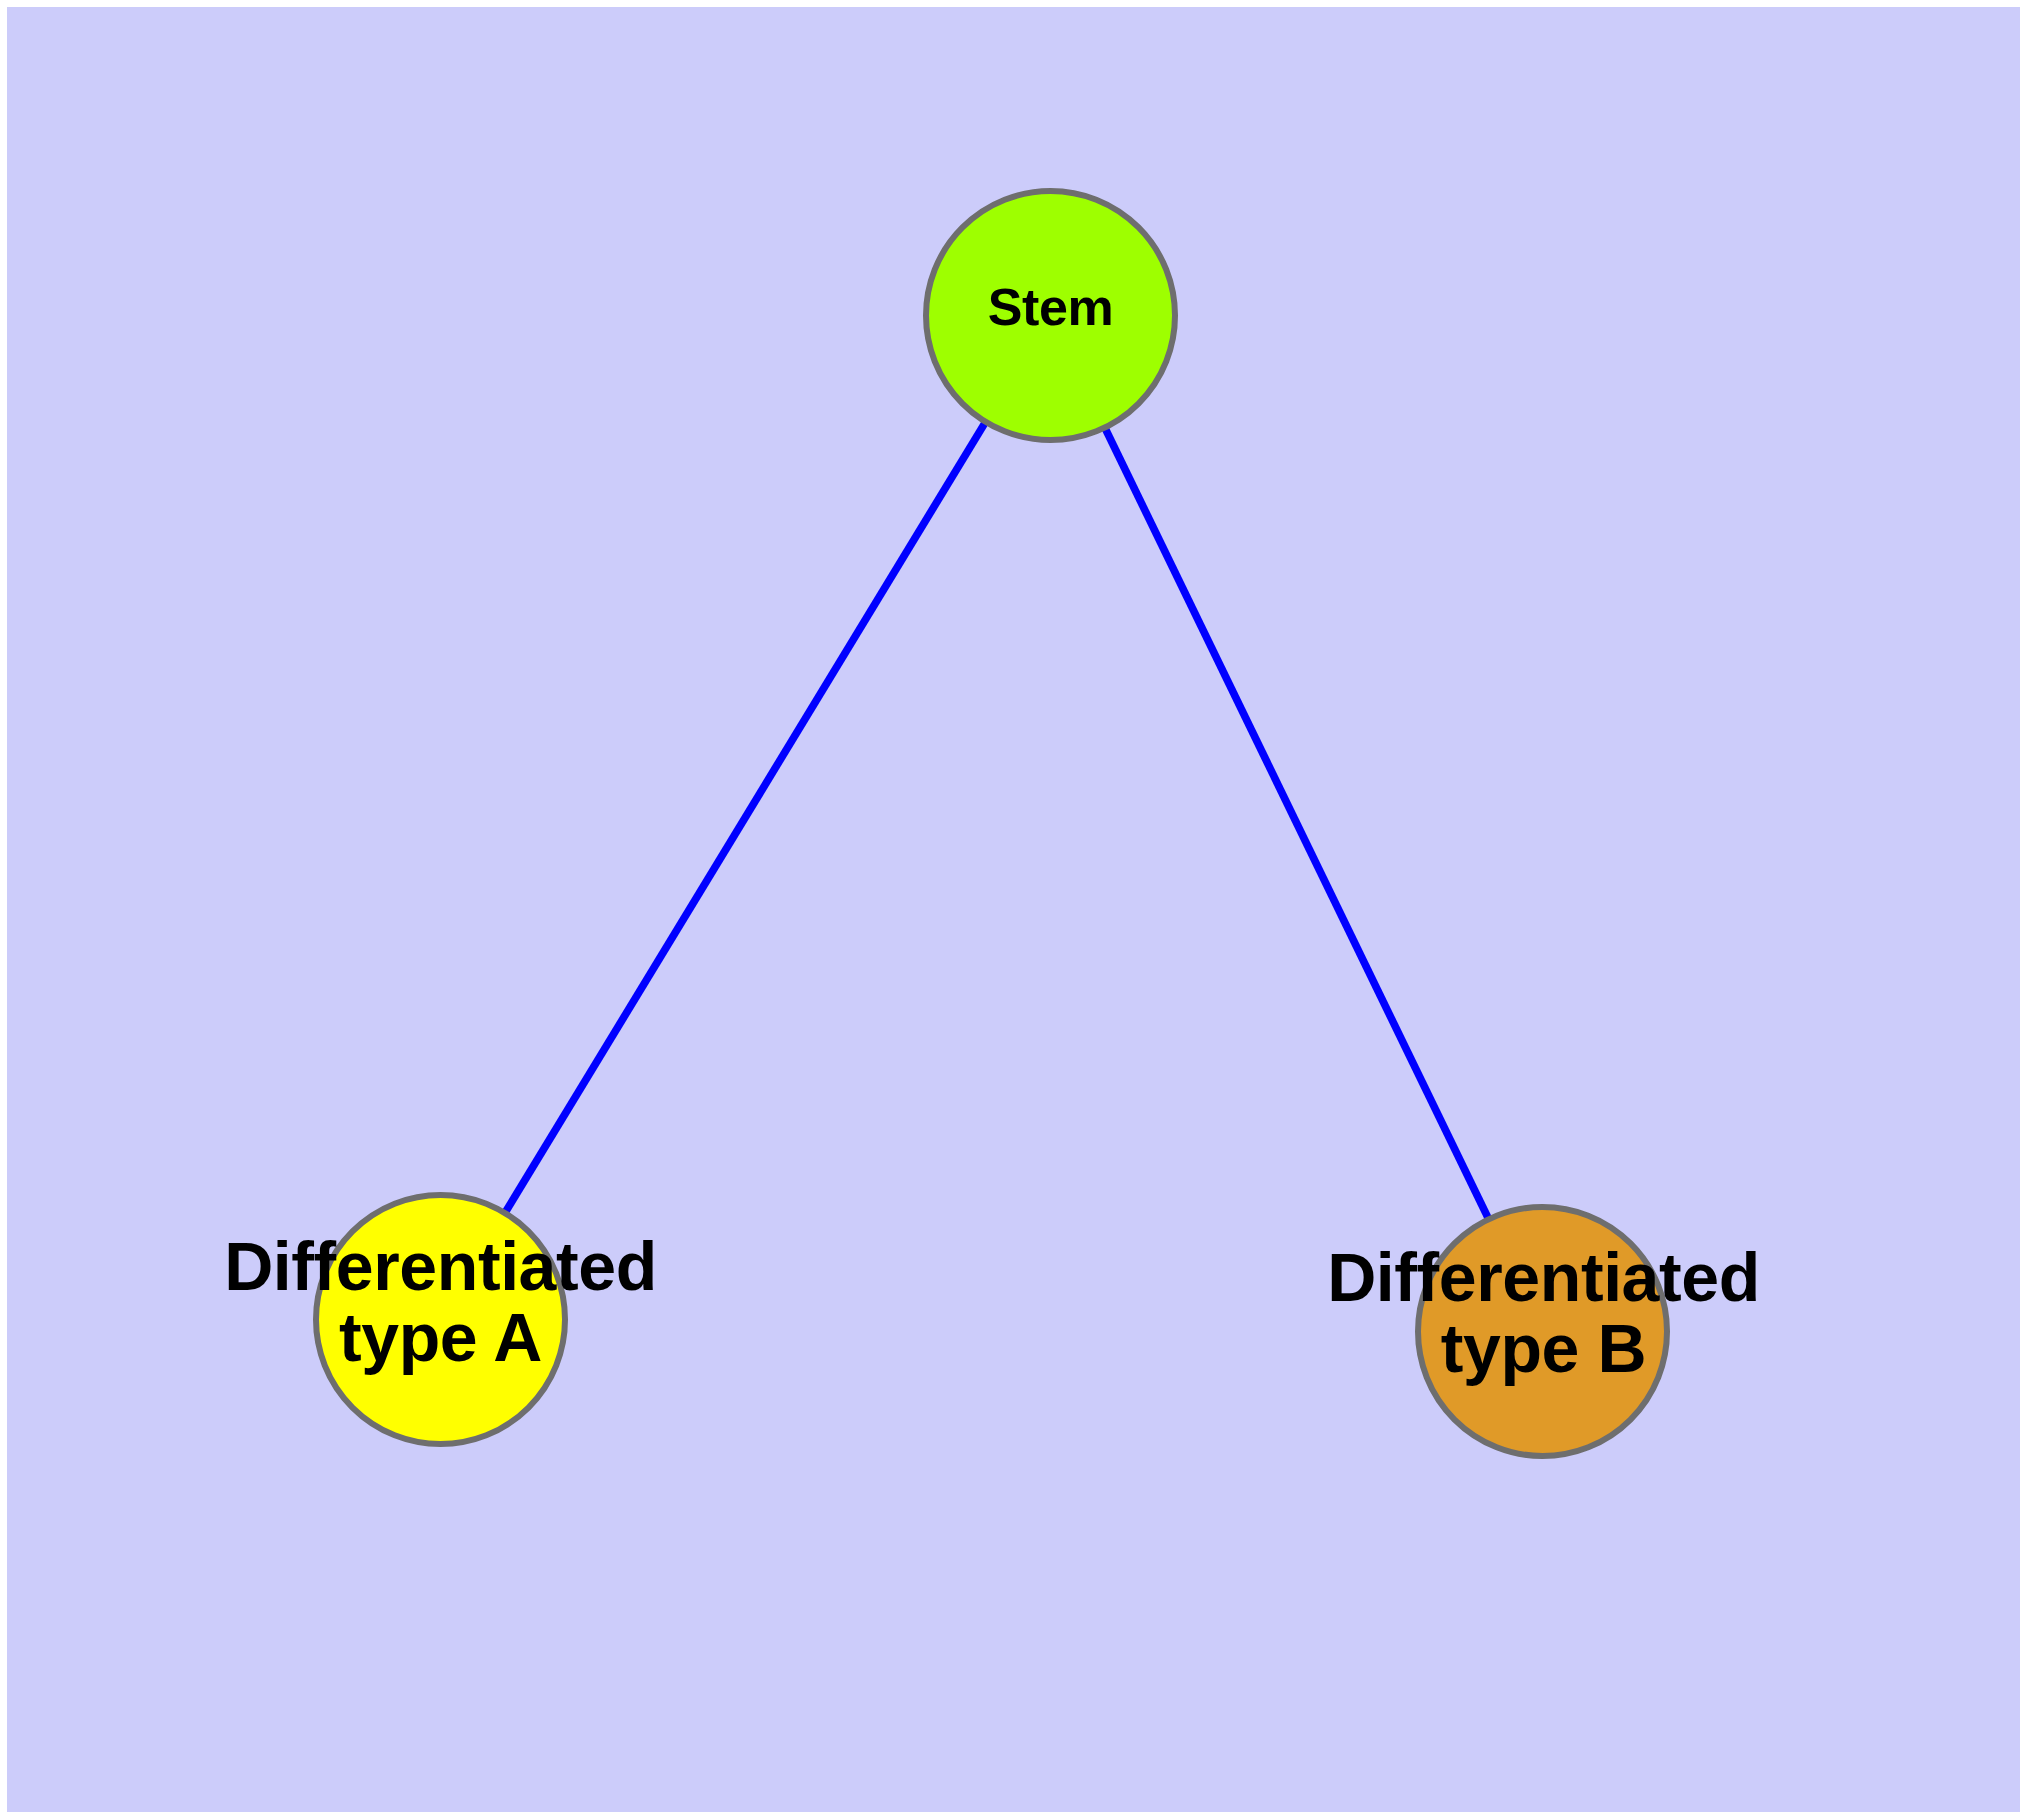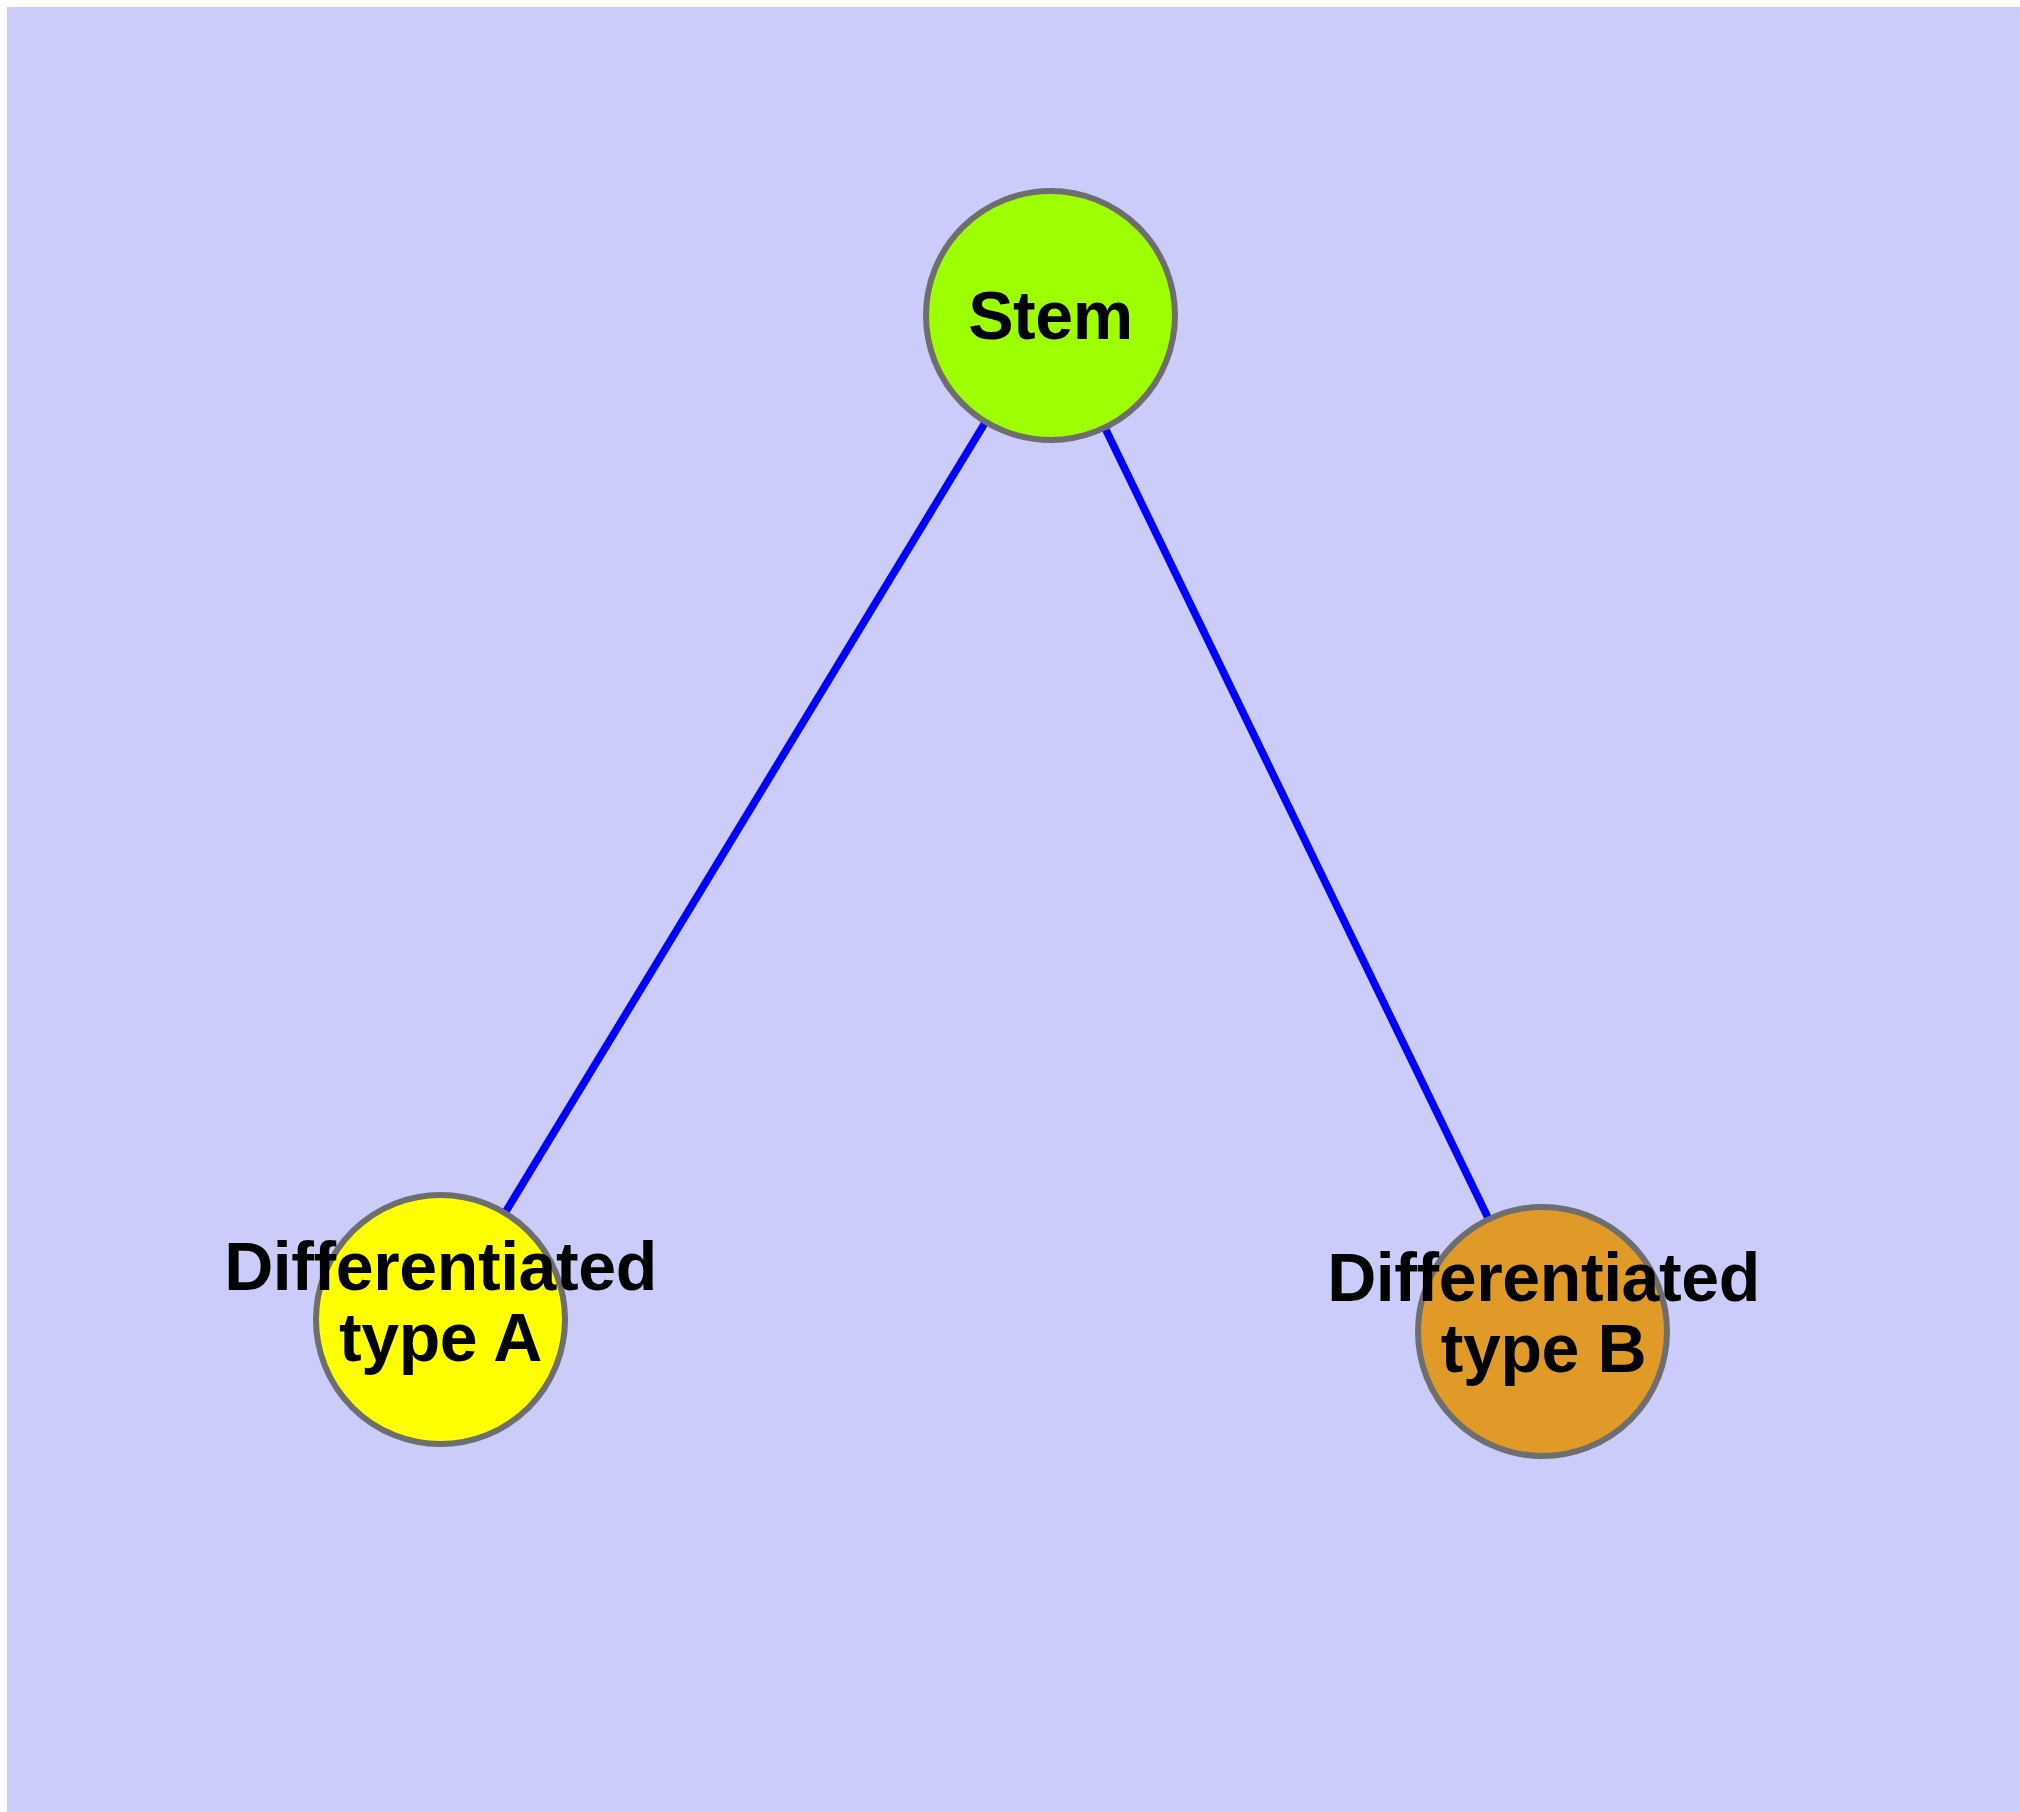--- a/index.html
+++ b/index.html
@@ -69,21 +69,21 @@
     left: 923px;
     top: 188px;
     width: 255px;
     height: 255px;
     background: #9eff00;
   }
   #label-stem {
     left: 796px;
     top: 280px;
     width: 509px;
-    font-size: 68px;
+    font-size: 52px;
   }
 
   
   #node-diff-a {
     left: 313px;
     top: 1192px;
     width: 255px;
     height: 255px;
     background: #ffff00;
   }

